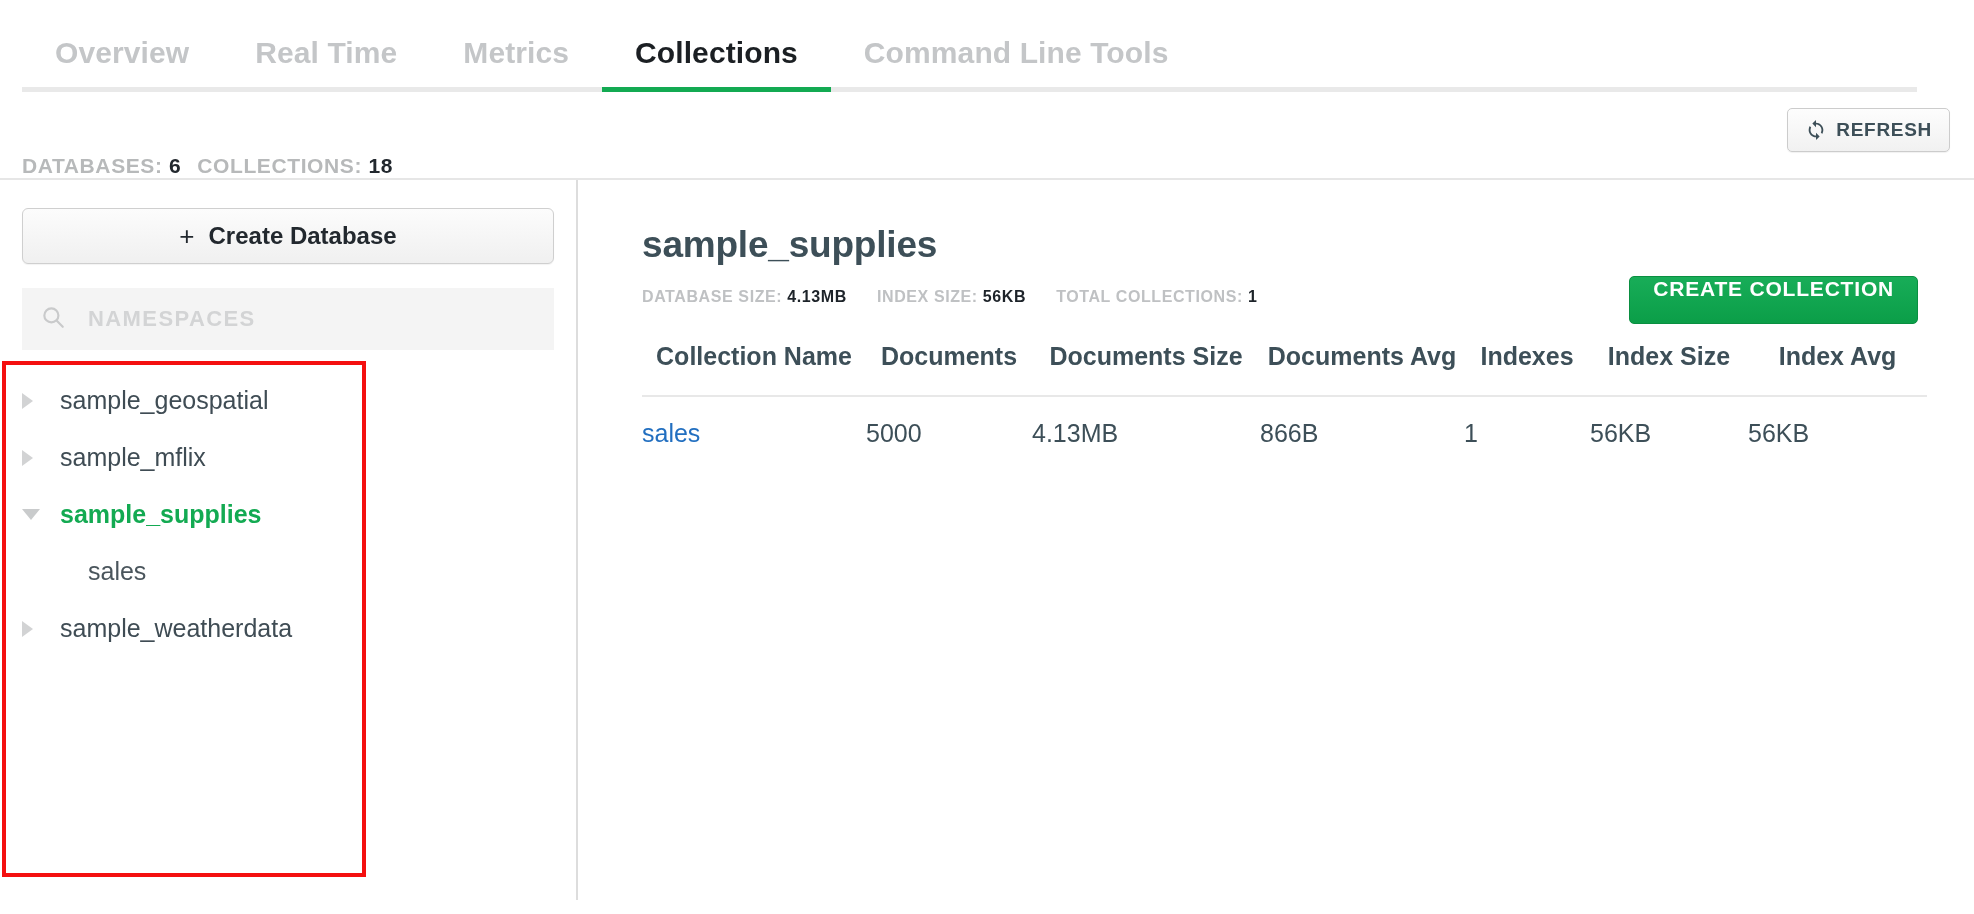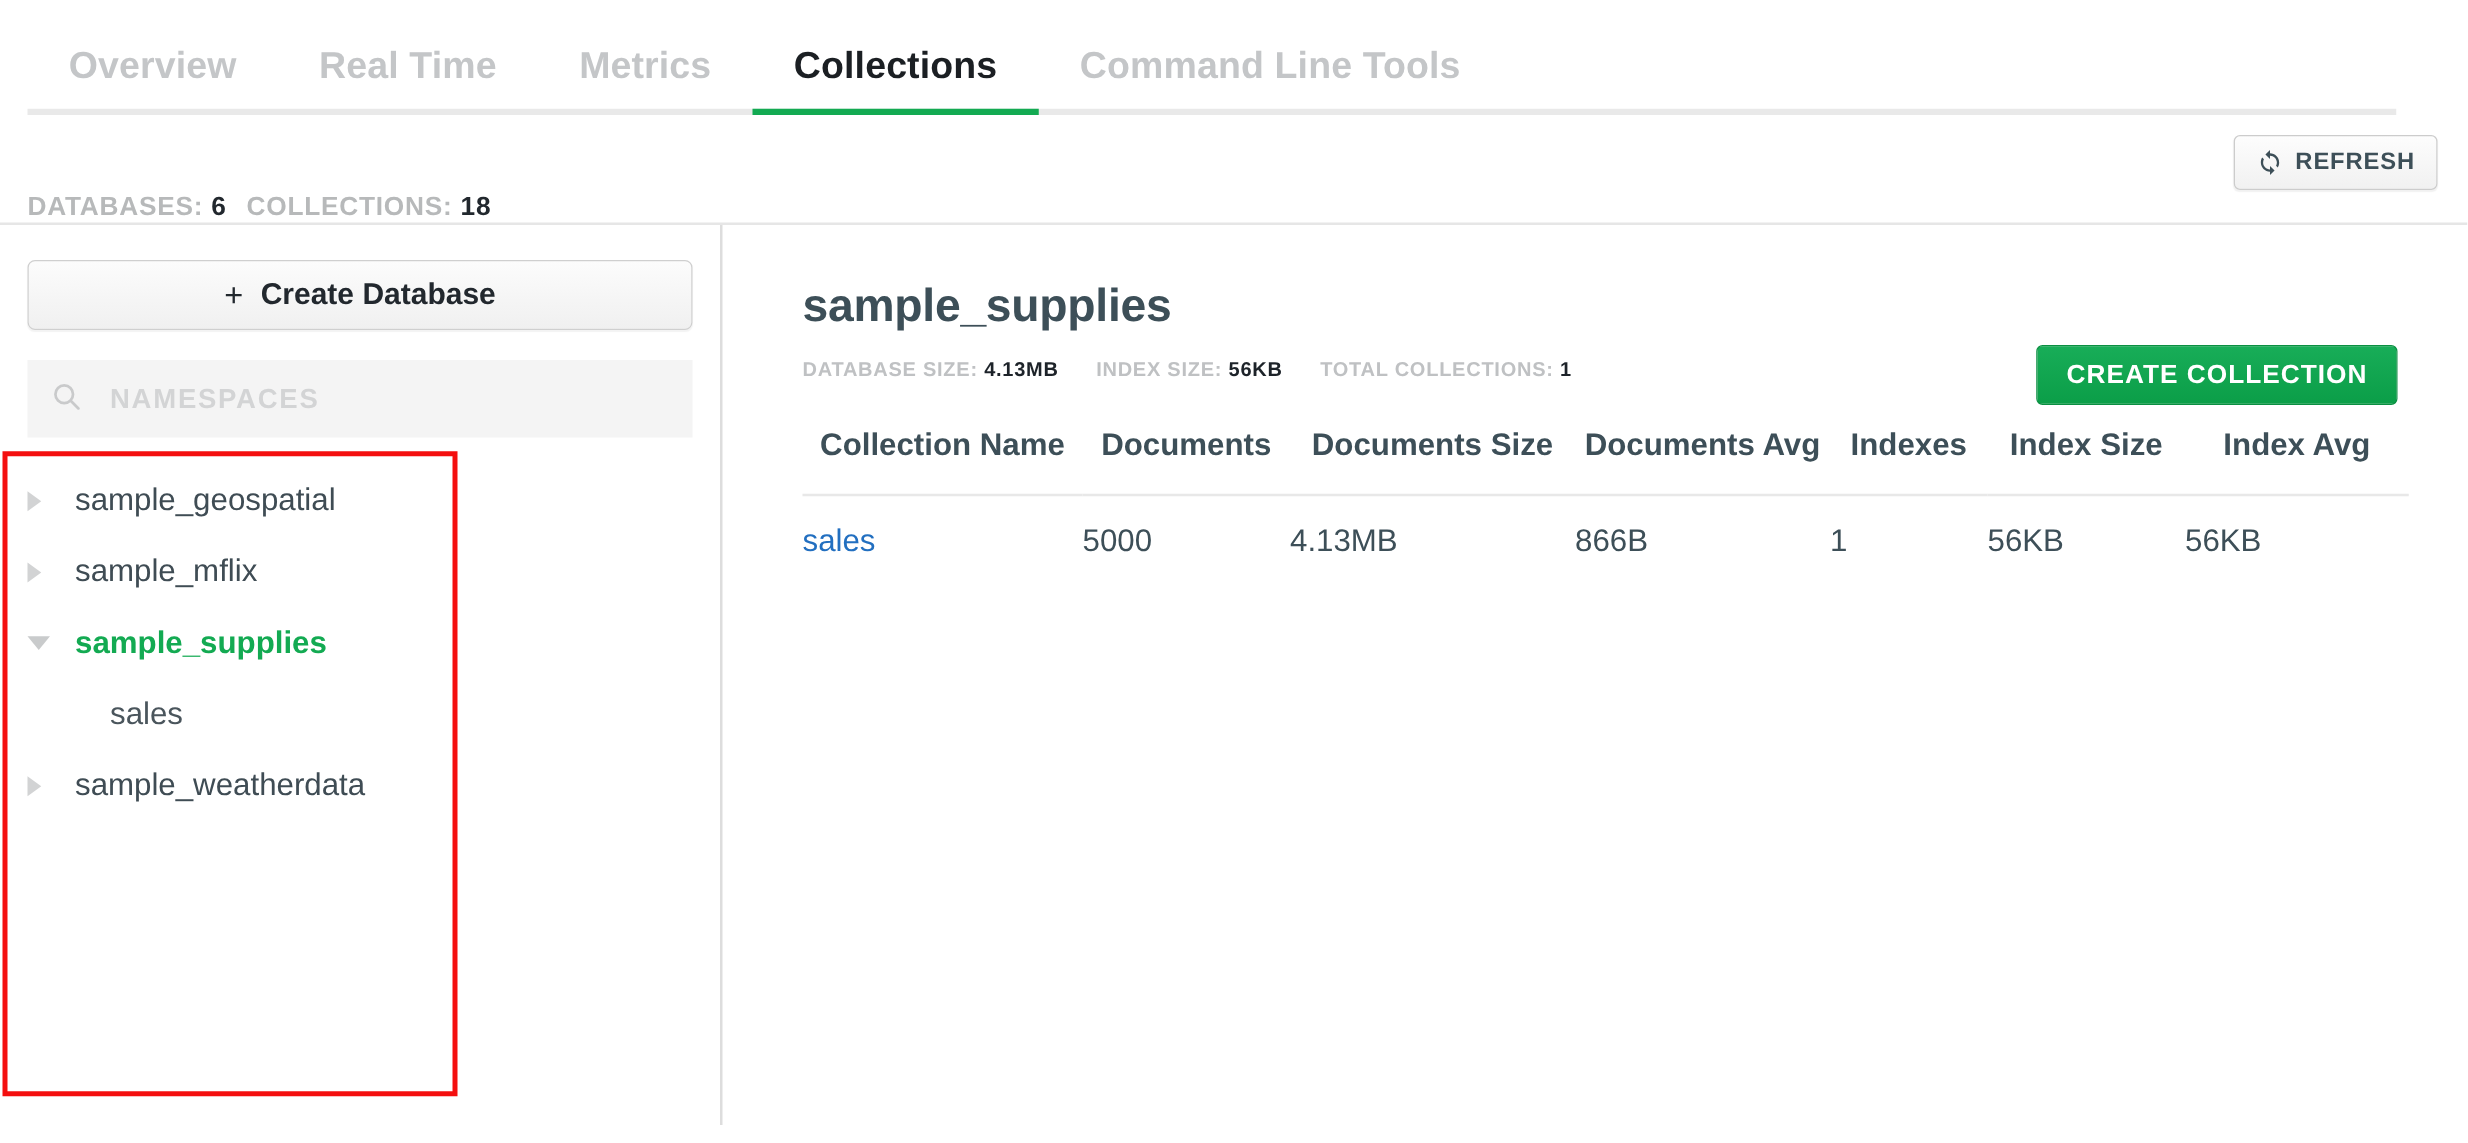--- a/index.html
+++ b/index.html
@@ -212,21 +212,20 @@
   .db-stats b { color: #1d2329; }
   .db-stats .gap { display: inline-block; width: 30px; }
 
   .create-coll-btn {
     position: absolute;
     right: 56px;
     top: 96px;
     height: 48px;
     padding: 0 23px;
     display: flex;
-    align-items: center;
     background: linear-gradient(to bottom, #18ad58 0%, #0b9e48 100%);
     border: 1px solid #0a8f41;
     border-radius: 5px;
     color: #ffffff;
     font-size: 21px;
     font-weight: bold;
     letter-spacing: 0.8px;
     cursor: pointer;
   }
 

